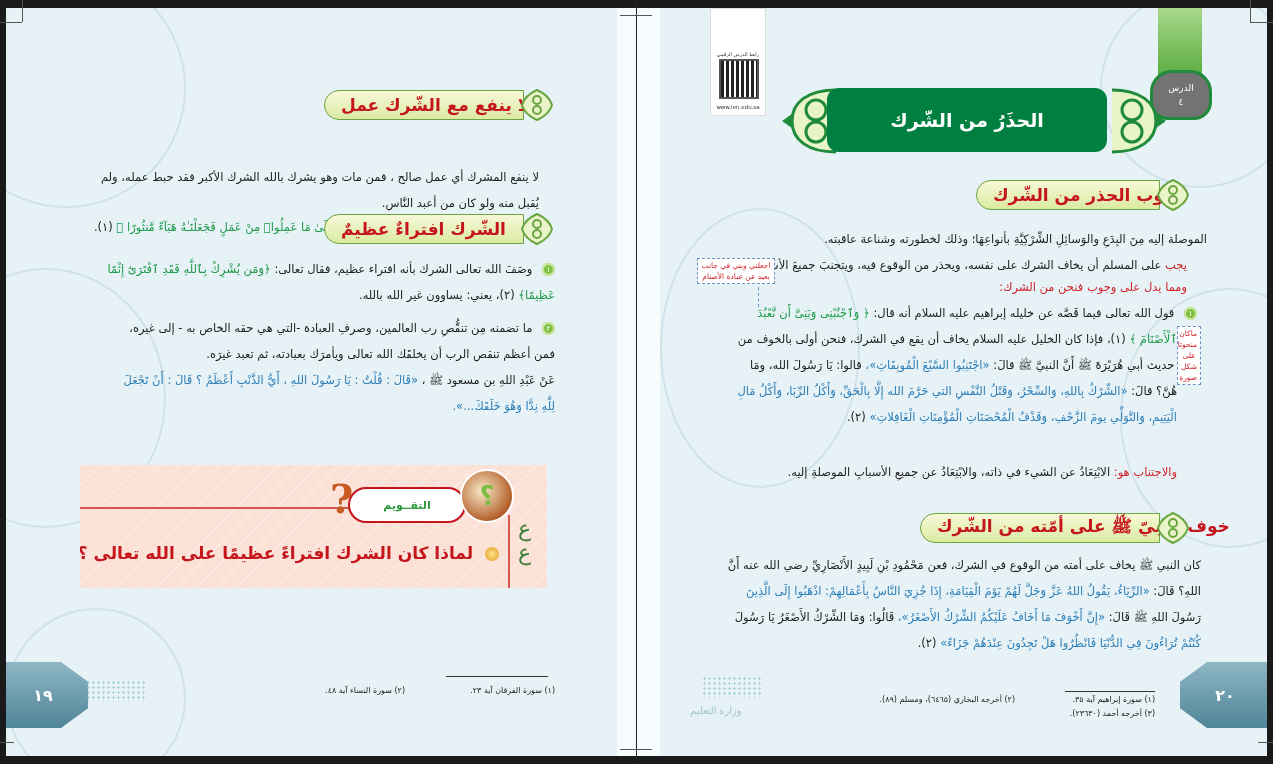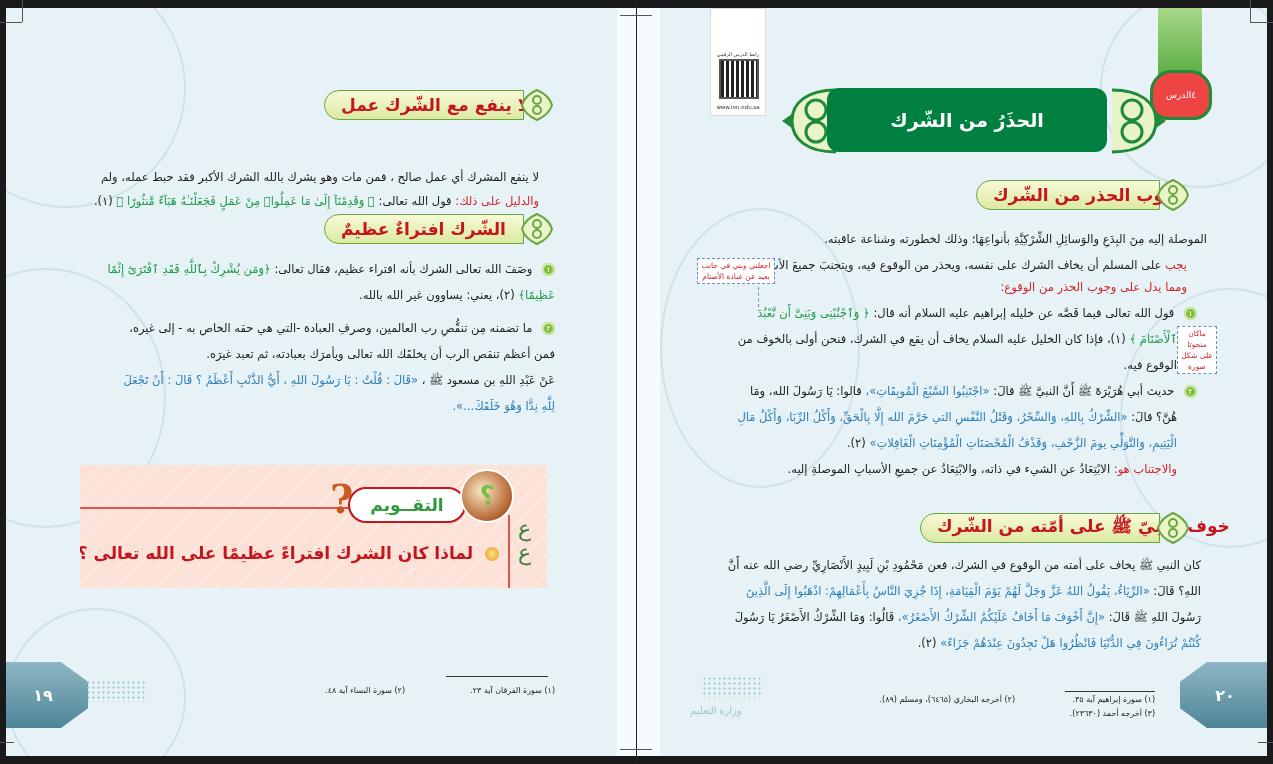--- a/index.html
+++ b/index.html
@@ -36,22 +36,22 @@
 
   
   .banner { position: absolute; left: 167px; top: 80px; width: 280px; height: 64px; background: #008040; border-radius: 12px;
             display: flex; align-items: center; justify-content: center; }
   .banner span { color: #fff; font-weight: bold; font-size: 19px; direction: rtl; }
   .banner-knot { position: absolute; top: 74px; width: 60px; height: 78px; }
 
   .lesson-tab { position: absolute; left: 490px; top: 0; width: 60px; height: 115px; }
   .lesson-tab-strip { position: absolute; left: 8px; top: 0; width: 44px; height: 75px;
                       background: linear-gradient(180deg, #a8d88a, #53a83a); }
-  .lesson-tab-badge { position: absolute; left: 0; top: 62px; width: 62px; height: 50px; background: #ef4444;
-                      border: 3px solid #1f8a3a; border-radius: 22px 22px 18px 18px; display: flex; flex-direction: row;
+  .lesson-tab-badge { position: absolute; left: 0; top: 62px; width: 62px; height: 50px; background: #737373;
+                      border: 3px solid #1f8a3a; border-radius: 22px 22px 18px 18px; display: flex; flex-direction: column;
                       align-items: center; justify-content: center; color: #fff; font-size: 9px; line-height: 14px; }
 
   .qr { position: absolute; left: 50px; top: 0; width: 56px; height: 108px; background: #fff; border: 1px solid #ddd; }
   .qr-label { position: absolute; top: 42px; width: 100%; text-align: center; font-size: 5px; color: #333; direction: rtl; }
   .qr-code { position: absolute; left: 8px; top: 50px; width: 40px; height: 40px; border: 2px solid #555;
              background:
                repeating-linear-gradient(90deg, #222 0 3px, #fff 3px 5px),
                #fff; }
   .qr-url { position: absolute; top: 95px; width: 100%; text-align: center; font-size: 5.5px; color: #333; }
 
@@ -71,21 +71,21 @@
   .dots { position: absolute; width: 60px; height: 22px;
           background-image: radial-gradient(#9ccbd6 1.2px, transparent 1.3px); background-size: 5px 5px; opacity: .8; }
 
   
   .eval { position: absolute; left: 74px; top: 457px; width: 467px; height: 123px; background: #fbe1d6; overflow: hidden; }
   .eval-stripes { position: absolute; inset: 0; background: repeating-linear-gradient(135deg, rgba(255,255,255,.25) 0 2px, transparent 2px 14px); }
   .eval-line { position: absolute; left: 0; top: 42px; width: 270px; height: 2px; background: #d9564e; }
   .eval-vline { position: absolute; left: 428px; top: 50px; width: 2px; height: 73px; background: #d9564e; }
   .eval-pill { position: absolute; left: 268px; top: 22px; width: 118px; height: 36px; background: #fff; border: 2px solid #c4161c;
                border-radius: 18px; display: flex; align-items: center; justify-content: center; }
-  .eval-pill span { color: #2f9a3d; font-size: 17px; font-weight: bold; direction: rtl; }
+  .eval-pill span { color: #2f9a3d; font-size: 11px; font-weight: bold; direction: rtl; }
   .eval-qmark { position: absolute; left: 250px; top: 14px; color: #c85a20; font-size: 40px; font-weight: bold; line-height: 40px;
                 font-family: "DejaVu Serif", serif; }
   .eval-icon { position: absolute; left: 380px; top: 4px; width: 54px; height: 54px; border-radius: 50%;
                background: radial-gradient(circle at 40% 40%, #f8e8c8, #b5622c 70%, #7a3b17); border: 2px solid #fff; }
   .eval-icon span { position: absolute; inset: 0; display: flex; align-items: center; justify-content: center; color: #7dbf44; font-size: 26px; font-weight: bold; }
   .eval-question { position: absolute; right: 48px; top: 78px; direction: rtl; color: #c4161c; font-size: 17px; font-weight: bold; white-space: nowrap; }
   .eval-bullet { display: inline-block; width: 14px; height: 14px; border-radius: 50%; background: radial-gradient(#fde18a, #e39a20);
                  margin-left: 6px; vertical-align: middle; }
   .eval-swirl { position: absolute; left: 438px; top: 52px; color: #3a7f3a; font-size: 22px; line-height: 24px; font-family: "DejaVu Serif", serif; }
 </style>
@@ -105,20 +105,21 @@
         </div>
       <svg class="sec-knot" style="right:0;" viewBox="0 0 34 34">
         <path d="M17 2 C26 6 30 10 32 17 C30 24 26 28 17 32 C8 28 4 24 2 17 C4 10 8 6 17 2Z" fill="#eaf4c9" stroke="#6aa542" stroke-width="2"></path>
         <circle cx="17" cy="12" r="4" fill="none" stroke="#6aa542" stroke-width="2"></circle>
         <circle cx="17" cy="22" r="4" fill="none" stroke="#6aa542" stroke-width="2"></circle>
       </svg>
     </div>
 
     <div class="para" style="right:78px;top:112px;width:460px;margin-top:44px;">
       <div>لا ينفع المشرك أي عمل صالح ، فمن مات وهو يشرك بالله الشرك الأكبر فقد حبط عمله، ولم</div>
+      <div>يُقبل منه ولو كان من أعبد النَّاس.</div>
       <div style="line-height:22px;">
         <span class="red">والدليل على ذلك:</span>
         <span>قول الله تعالى:</span>
         <span class="green">﴿ وَقَدِمْنَآ إِلَىٰ مَا عَمِلُوا۟ مِنْ عَمَلٍ فَجَعَلْنَـٰهُ هَبَآءً مَّنثُورًا ﴾</span>
         <span>(١).</span>
       </div>
     </div>
 
     <div class="sec-head" style="left:318px;top:204px;width:230px;">
       <div class="sec-pill" style="right:30px;width:200px;">
@@ -227,60 +228,59 @@
         <circle cx="17" cy="22" r="4" fill="none" stroke="#6aa542" stroke-width="2"></circle>
       </svg>
     </div>
 
     <div class="para" style="right:80px;top:218px;width:480px;">
       <div style="margin-right:-20px;">الموصلة إليه مِنَ البِدَعِ والوَسائِلِ الشِّرْكِيَّةِ بأنواعِهَا؛ وذلك لخطورته وشناعة عاقبته.</div>
       <div>
         <span class="red">يجب</span>
         <span>على المسلم أن يخاف الشرك على نفسه، ويحذر من الوقوع فيه، ويتجنبَ جميعَ الأسبابِ</span>
       </div>
-      <div class="red" style="line-height:18px;">ومما يدل على وجوب الحذر من الوقوع:</div>
+      <div class="red" style="line-height:18px;">ومما يدل على وجوب فنحن من الشرك:</div>
     </div>
 
     <div class="note-box" style="left:37px;top:250px;width:78px;">
       <span>اجعلني وبني في جانب بعيد عن عبادة الأصنام</span>
     </div>
     <div style="position:absolute;left:98px;top:279px;width:1px;height:20px;border-left:1px dashed #6b8fc7;"></div>
 
     <div class="para" style="right:70px;top:292px;width:480px;">
       <div>
         <span class="num-dot">١</span>
         <span>قول الله تعالى فيما قَصَّه عن خليله إبراهيم عليه السلام أنه قال:</span>
         <span class="green">﴿ وَٱجْنُبْنِى وَبَنِىَّ أَن نَّعْبُدَ</span>
         <div style="padding-right:20px;">
           <span class="green">ٱلْأَصْنَامَ ﴾</span>
           <span>(١)، فإذا كان الخليل عليه السلام يخاف أن يقع في الشرك، فنحن أولى بالخوف من</span>
         </div>
-        <div style="padding-right:20px;">الوقوع فيه.</div>
       </div>
       <div>
         <span class="num-dot">٢</span>
         <span>حديث أبي هُرَيْرَةَ ﷺ أَنَّ النبيَّ ﷺ قالَ:</span>
         <span class="blue">«اجْتَنِبُوا السَّبْعَ الْمُوبِقَاتِ»،</span>
         <span>قالوا: يَا رَسُولَ الله، ومَا</span>
         <div style="padding-right:20px;">
           <span>هُنَّ؟ قالَ:</span>
           <span class="blue">«الشِّرْكُ بِاللهِ، وَالسِّحْرُ، وَقَتْلُ النَّفْسِ التي حَرَّمَ الله إِلَّا بِالْحَقِّ، وَأَكْلُ الرِّبَا، وَأَكْلُ مَالِ</span>
         </div>
         <div style="padding-right:20px;">
           <span class="blue">الْيَتِيمِ، وَالتَّوَلِّي يومَ الزَّحْفِ، وَقَذْفُ الْمُحْصَنَاتِ الْمُؤْمِنَاتِ الْغَافِلاتِ»</span>
           <span>(٢).</span>
         </div>
       </div>
-      <div style="padding-right:20px;">
+      <div style="padding-right:20px;margin-top:29px;">
         <span class="red">والاجتناب هو:</span>
         <span>الابْتِعَادُ عن الشيء في ذاته، والابْتِعَادُ عن جميعِ الأسبابِ الموصلةِ إليه.</span>
       </div>
     </div>
 
-    <div class="note-box" style="left:517px;top:318px;width:40px;">
+    <div class="note-box" style="left:517px;top:318px;width:24px;">
       <span>ماكان منحوتا على شكل صورة</span>
     </div>
 
     <div class="sec-head" style="left:262px;top:503px;width:268px;">
       <div class="sec-pill" style="right:30px;width:240px;">
           <span>خوف النبيّ ﷺ على أمّته من الشّرك</span>
         </div>
       <svg class="sec-knot" style="right:0;" viewBox="0 0 34 34">
         <path d="M17 2 C26 6 30 10 32 17 C30 24 26 28 17 32 C8 28 4 24 2 17 C4 10 8 6 17 2Z" fill="#eaf4c9" stroke="#6aa542" stroke-width="2"></path>
         <circle cx="17" cy="12" r="4" fill="none" stroke="#6aa542" stroke-width="2"></circle>

